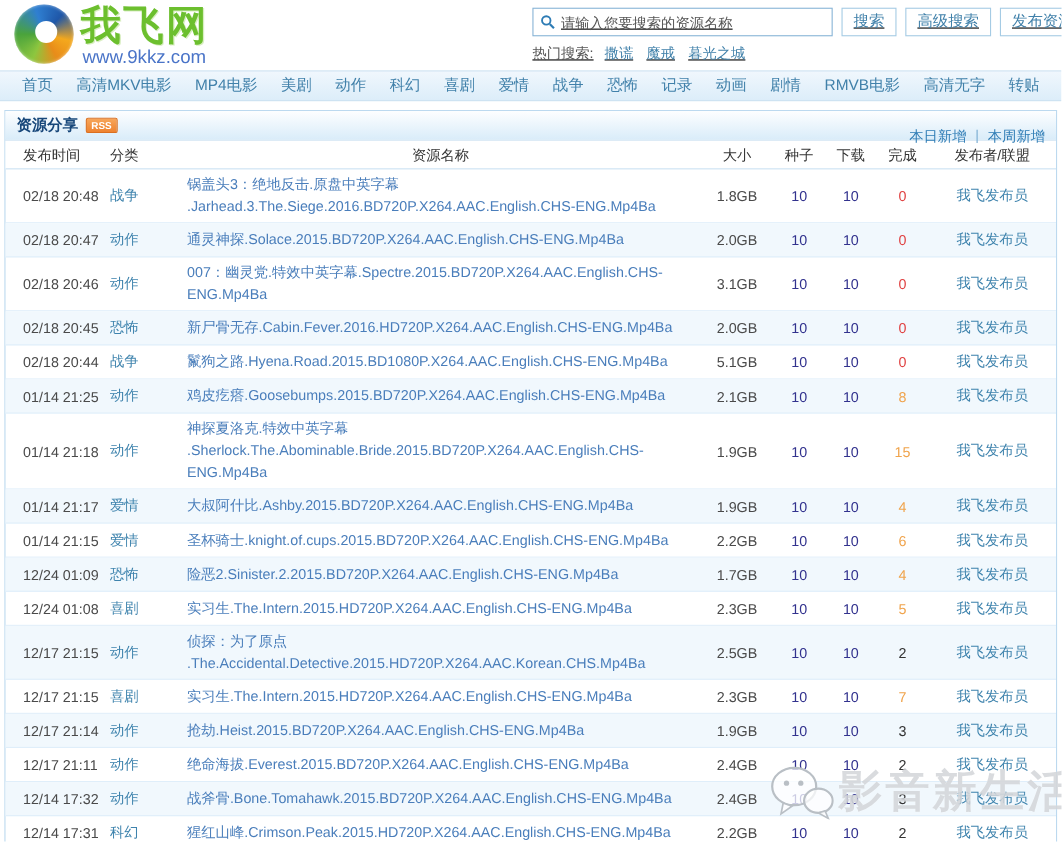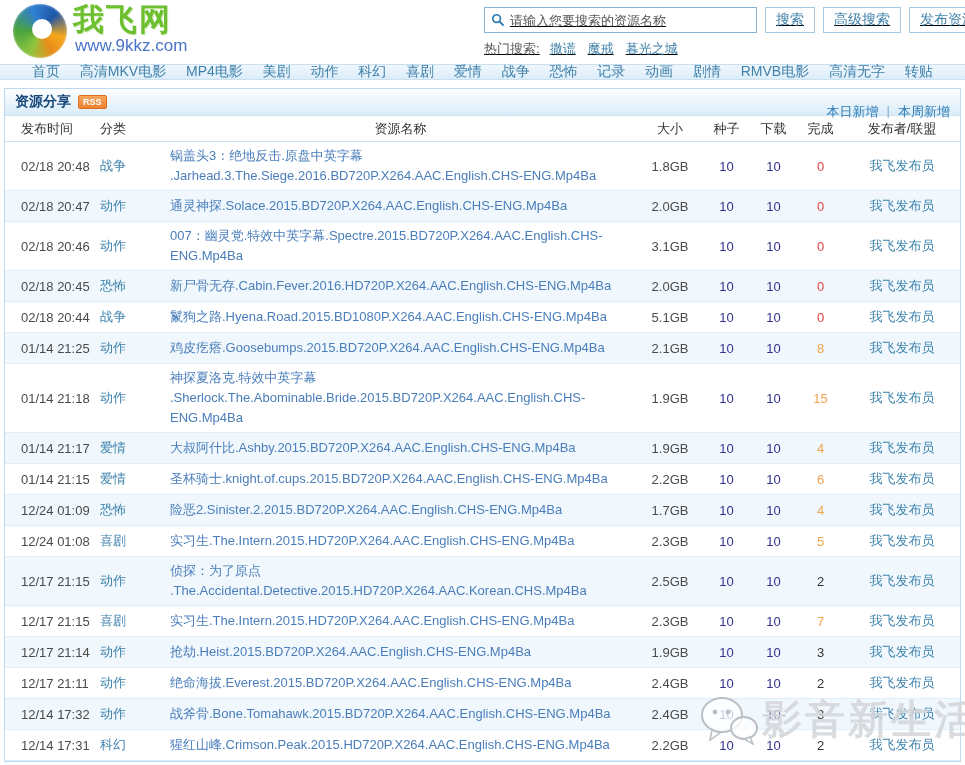--- a/index.html
+++ b/index.html
@@ -9,40 +9,40 @@
 
   
   .top { position:relative; height:62px; }
   .logo { position:absolute; left:13px; top:4px; display:flex; align-items:flex-start; }
   .logo-swirl { width:54px; height:54px; border-radius:50%; position:relative; flex:none;
     background:conic-gradient(from 205deg,#8dc63f,#4aa33c 18%,#2f7fd1 38%,#1f57a8 55%,#f4a81d 72%,#e88c1a 85%,#8dc63f);
     box-shadow:inset 0 0 3px rgba(255,255,255,.6); }
   .logo-swirl::after { content:""; position:absolute; left:19px; top:15px; width:20px; height:20px;
     border-radius:50%; background:#fff; }
   .logo-txt { margin-left:6px; line-height:1; }
-  .logo-title { color:#6cbf2e; font-size:31px; font-weight:bold; letter-spacing:2px;
+  .logo-title { color:#6cbf2e; font-size:37px; font-weight:bold; letter-spacing:2px;
     text-shadow:1px 1px 0 #d9eec2; }
   .logo-url { color:#4a74c8; font-size:17px; margin-top:2px; margin-left:2px; }
 
   .search-wrap { position:absolute; left:484px; top:7px; width:503px;text-decoration:underline; }
   .search-row { display:flex; gap:8px; }
   .search-box { display:flex; align-items:center; width:322px; height:26px;
     border:1px solid #88b4d6; background:#fff; padding:0 6px; }
   .mag { width:14px; height:14px; margin-right:5px; flex:none; }
   .search-box input { border:none; outline:none; flex:1; font-size:13px; color:#333;
     font-family:inherit; background:transparent; }
   .search-box input::placeholder { color:#555; opacity:1; }
   .hbtn { height:26px; border:1px solid #a5cbe4; background:#fff; color:#4181aa;
     font-size:14px; padding:0 10px; font-family:inherit; cursor:pointer; white-space:nowrap; }
   .hot-row { margin-top:7px; font-size:13px; color:#555; display:flex; gap:10px; }
   .hot-row a { color:#4181aa; }
 
   
-  .nav { height:16px; margin-top:2px; display:flex; align-items:center;
-    justify-content:space-between; padding:0 32px;
+  .nav { height:28px; margin-top:2px; display:flex; align-items:center;
+    justify-content:space-between; padding:0 20px;
     background:linear-gradient(#f0f7fd,#dcedf9);
     border-top:1px solid #c9e0f1; border-bottom:1px solid #c9e0f1; }
   .nav-item { color:#4181aa; font-size:14px; white-space:nowrap; }
 
   
   .main { margin:8px 4px 0; border:1px solid #bcd9ef; background:#fff; }
   .section-bar { height:27px; display:flex; align-items:center; padding:0 10px;
     background:linear-gradient(#fdfeff,#d9ecf9); border-bottom:1px solid #cbe2f2; }
   .section-title { color:#17477a; font-weight:bold; font-size:14px; }
   .rss-badge { margin-left:7px; background:linear-gradient(#f7a65a,#ee8330); color:#fff;

